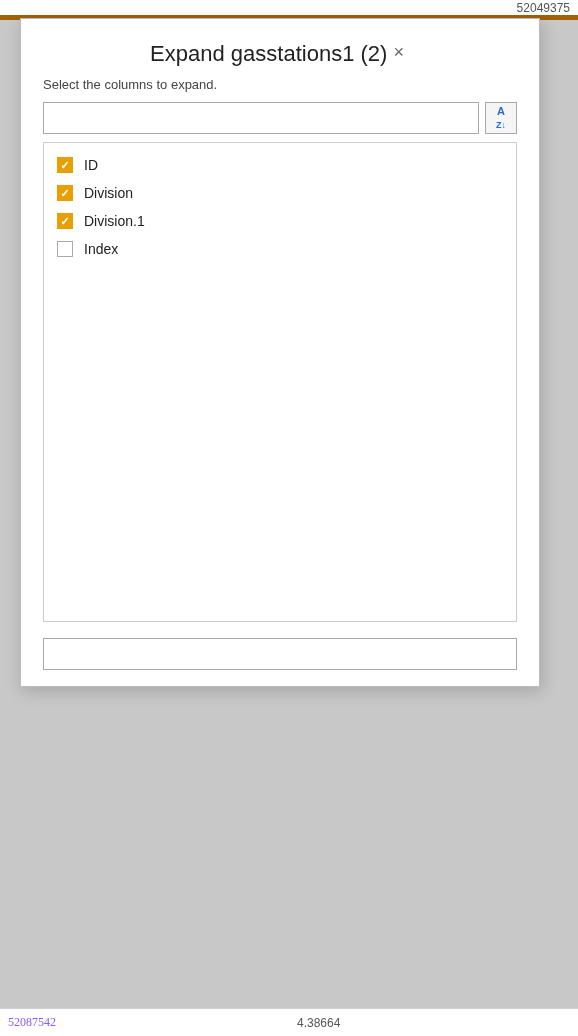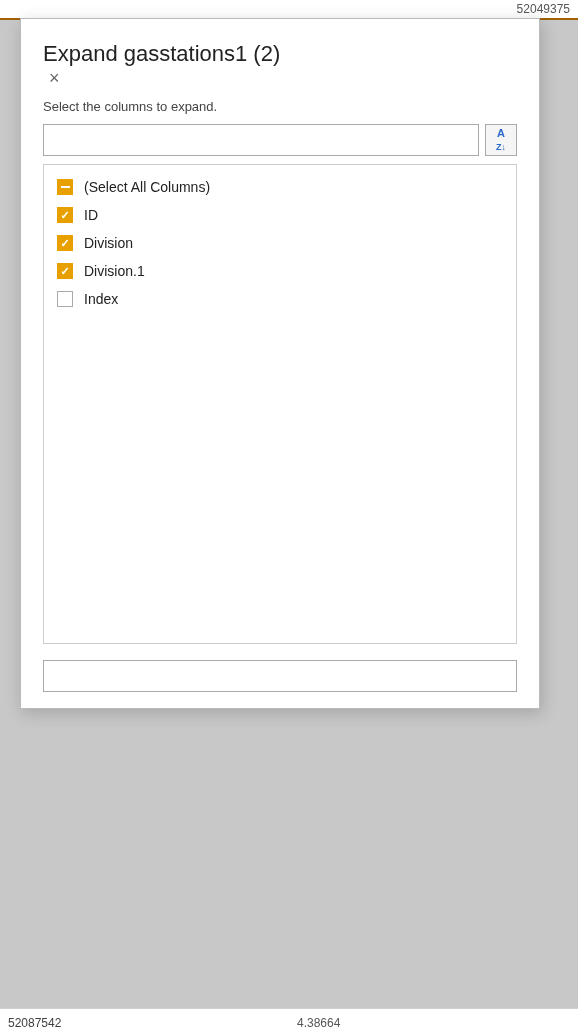--- a/index.html
+++ b/index.html
@@ -29,21 +29,20 @@
       border: 1px solid #bbb;
       box-shadow: 2px 4px 16px rgba(0,0,0,0.18);
       padding: 0;
     }
 
     .modal-header {
       display: flex;
       align-items: flex-start;
       justify-content: center;
       padding: 22px 22px 10px 22px;
-      flex-direction: column;
     }
 
     .modal-title {
       font-size: 22px;
       font-weight: 300;
       color: #222;
     }
 
     .close-btn {
       background: none;
@@ -212,26 +211,26 @@
       padding: 8px 20px;
       font-size: 14px;
       color: #222;
       cursor: pointer;
       min-width: 70px;
     }
   </style>
 </head>
 <body>
 
-<div style="position:absolute;top:0;left:0;width:578px;height:20px;background:#fff;border-bottom:2px solid #a16207;display:flex;align-items:center;">
+<div style="position:absolute;top:0;left:0;width:578px;height:20px;background:#fff;border-bottom:5px solid #a16207;display:flex;align-items:center;">
   <span style="flex:1;font-size:12px;color:#555;padding:0 8px;text-align:right;">52049375</span>
 </div>
 
 <div style="position:absolute;bottom:0;left:0;width:578px;height:28px;background:#fff;border-top:1px solid #d0d0d0;display:flex;align-items:center;">
-  <span style="flex:1;font-size:12px;color:#404040;padding:0 8px;">52087542</span>
+  <span style="flex:1;font-size:12px;color:#8b5cf6;padding:0 8px;font-family:Liberation Serif, serif;">52087542</span>
   <span style="flex:1;font-size:12px;color:#555;padding:0 8px;">4.38664</span>
 </div>
 
 <div class="modal">
 
   <div class="modal-header">
     <h1 class="modal-title">Expand gasstations1 (2)</h1>
     <button class="close-btn">×</button>
   </div>
 
@@ -241,26 +240,20 @@
 
     <div class="search-row">
       <input type="text" class="search-input" placeholder="" style="">
       <button class="sort-btn">
         <span style="font-size:11px;color:#2a6acc;font-weight:bold;line-height:1.2;">A<br><span style="font-size:9px;">Z↓</span></span>
       </button>
     </div>
 
     <div class="columns-list">
 
-      <div class="column-item">
-        <div class="checkbox-wrap">
-          <div class="checkbox-indeterminate"></div>
-        </div>
-        <span class="column-label">(Select All Columns)</span>
-      </div>
 
       <div class="column-item">
         <div class="checkbox-wrap">
           <div class="checkbox-checked"></div>
         </div>
         <span class="column-label">ID</span>
       </div>
 
       <div class="column-item">
         <div class="checkbox-wrap">

